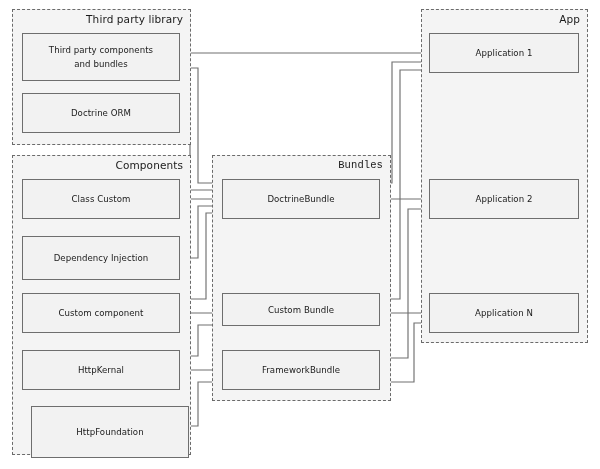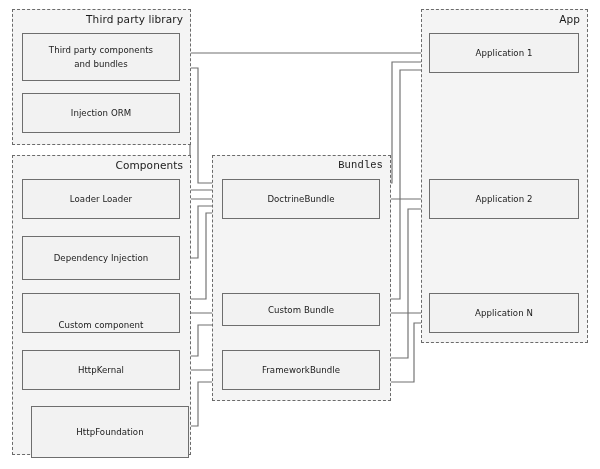--- a/index.html
+++ b/index.html
@@ -71,32 +71,32 @@
       <path d="M380,382 L414,382 L414,323 L429,323" marker-end="url(#arrow)" stroke="#707070"></path>
     </svg>
     <div class="group" style="left: 12px; top: 9px; width: 179px; height: 136px; background: rgb(244, 244, 244); border-color: rgb(107, 107, 107);">
       <div class="group-title">Third party library</div>
     </div>
     <div class="node" style="left: 22px; top: 33px; width: 158px; height: 48px; background: rgb(242, 242, 242); border-color: rgb(110, 110, 110);">
       <span>Third party components
 and bundles</span>
     </div>
     <div class="node" style="left: 22px; top: 93px; width: 158px; height: 40px; background: rgb(242, 242, 242); border-color: rgb(110, 110, 110);">
-      <span>Injection ORM</span>
+      <span>Doctrine ORM</span>
     </div>
     <div class="group" style="left: 12px; top: 155px; width: 179px; height: 300px; background: rgb(244, 244, 244); border-color: rgb(107, 107, 107);">
       <div class="group-title">Components</div>
     </div>
     <div class="node" style="left: 22px; top: 179px; width: 158px; height: 40px; background: rgb(242, 242, 242); border-color: rgb(110, 110, 110);">
-      <span>Loader Loader</span>
+      <span>Class Custom</span>
     </div>
     <div class="node" style="left: 22px; top: 236px; width: 158px; height: 44px; background: rgb(242, 242, 242); border-color: rgb(110, 110, 110);">
       <span>Dependency Injection</span>
     </div>
-    <div class="node" style="left: 22px; top: 293px; width: 158px; height: 40px; background: rgb(242, 242, 242); border-color: rgb(110, 110, 110); align-items: flex-end;">
+    <div class="node" style="left: 22px; top: 293px; width: 158px; height: 40px; background: rgb(242, 242, 242); border-color: rgb(110, 110, 110);">
       <span>Custom component</span>
     </div>
     <div class="node" style="left: 22px; top: 350px; width: 158px; height: 40px; background: rgb(242, 242, 242); border-color: rgb(110, 110, 110);">
       <span>HttpKernal</span>
     </div>
     <div class="node" style="left: 31px; top: 406px; width: 158px; height: 52px; background: rgb(242, 242, 242); border-color: rgb(110, 110, 110);">
       <span>HttpFoundation</span>
     </div>
     <div class="group" style="left: 212px; top: 155px; width: 179px; height: 246px; background: rgb(244, 244, 244); border-color: rgb(107, 107, 107); font-family: Liberation Mono, monospace;">
       <div class="group-title">Bundles</div>

